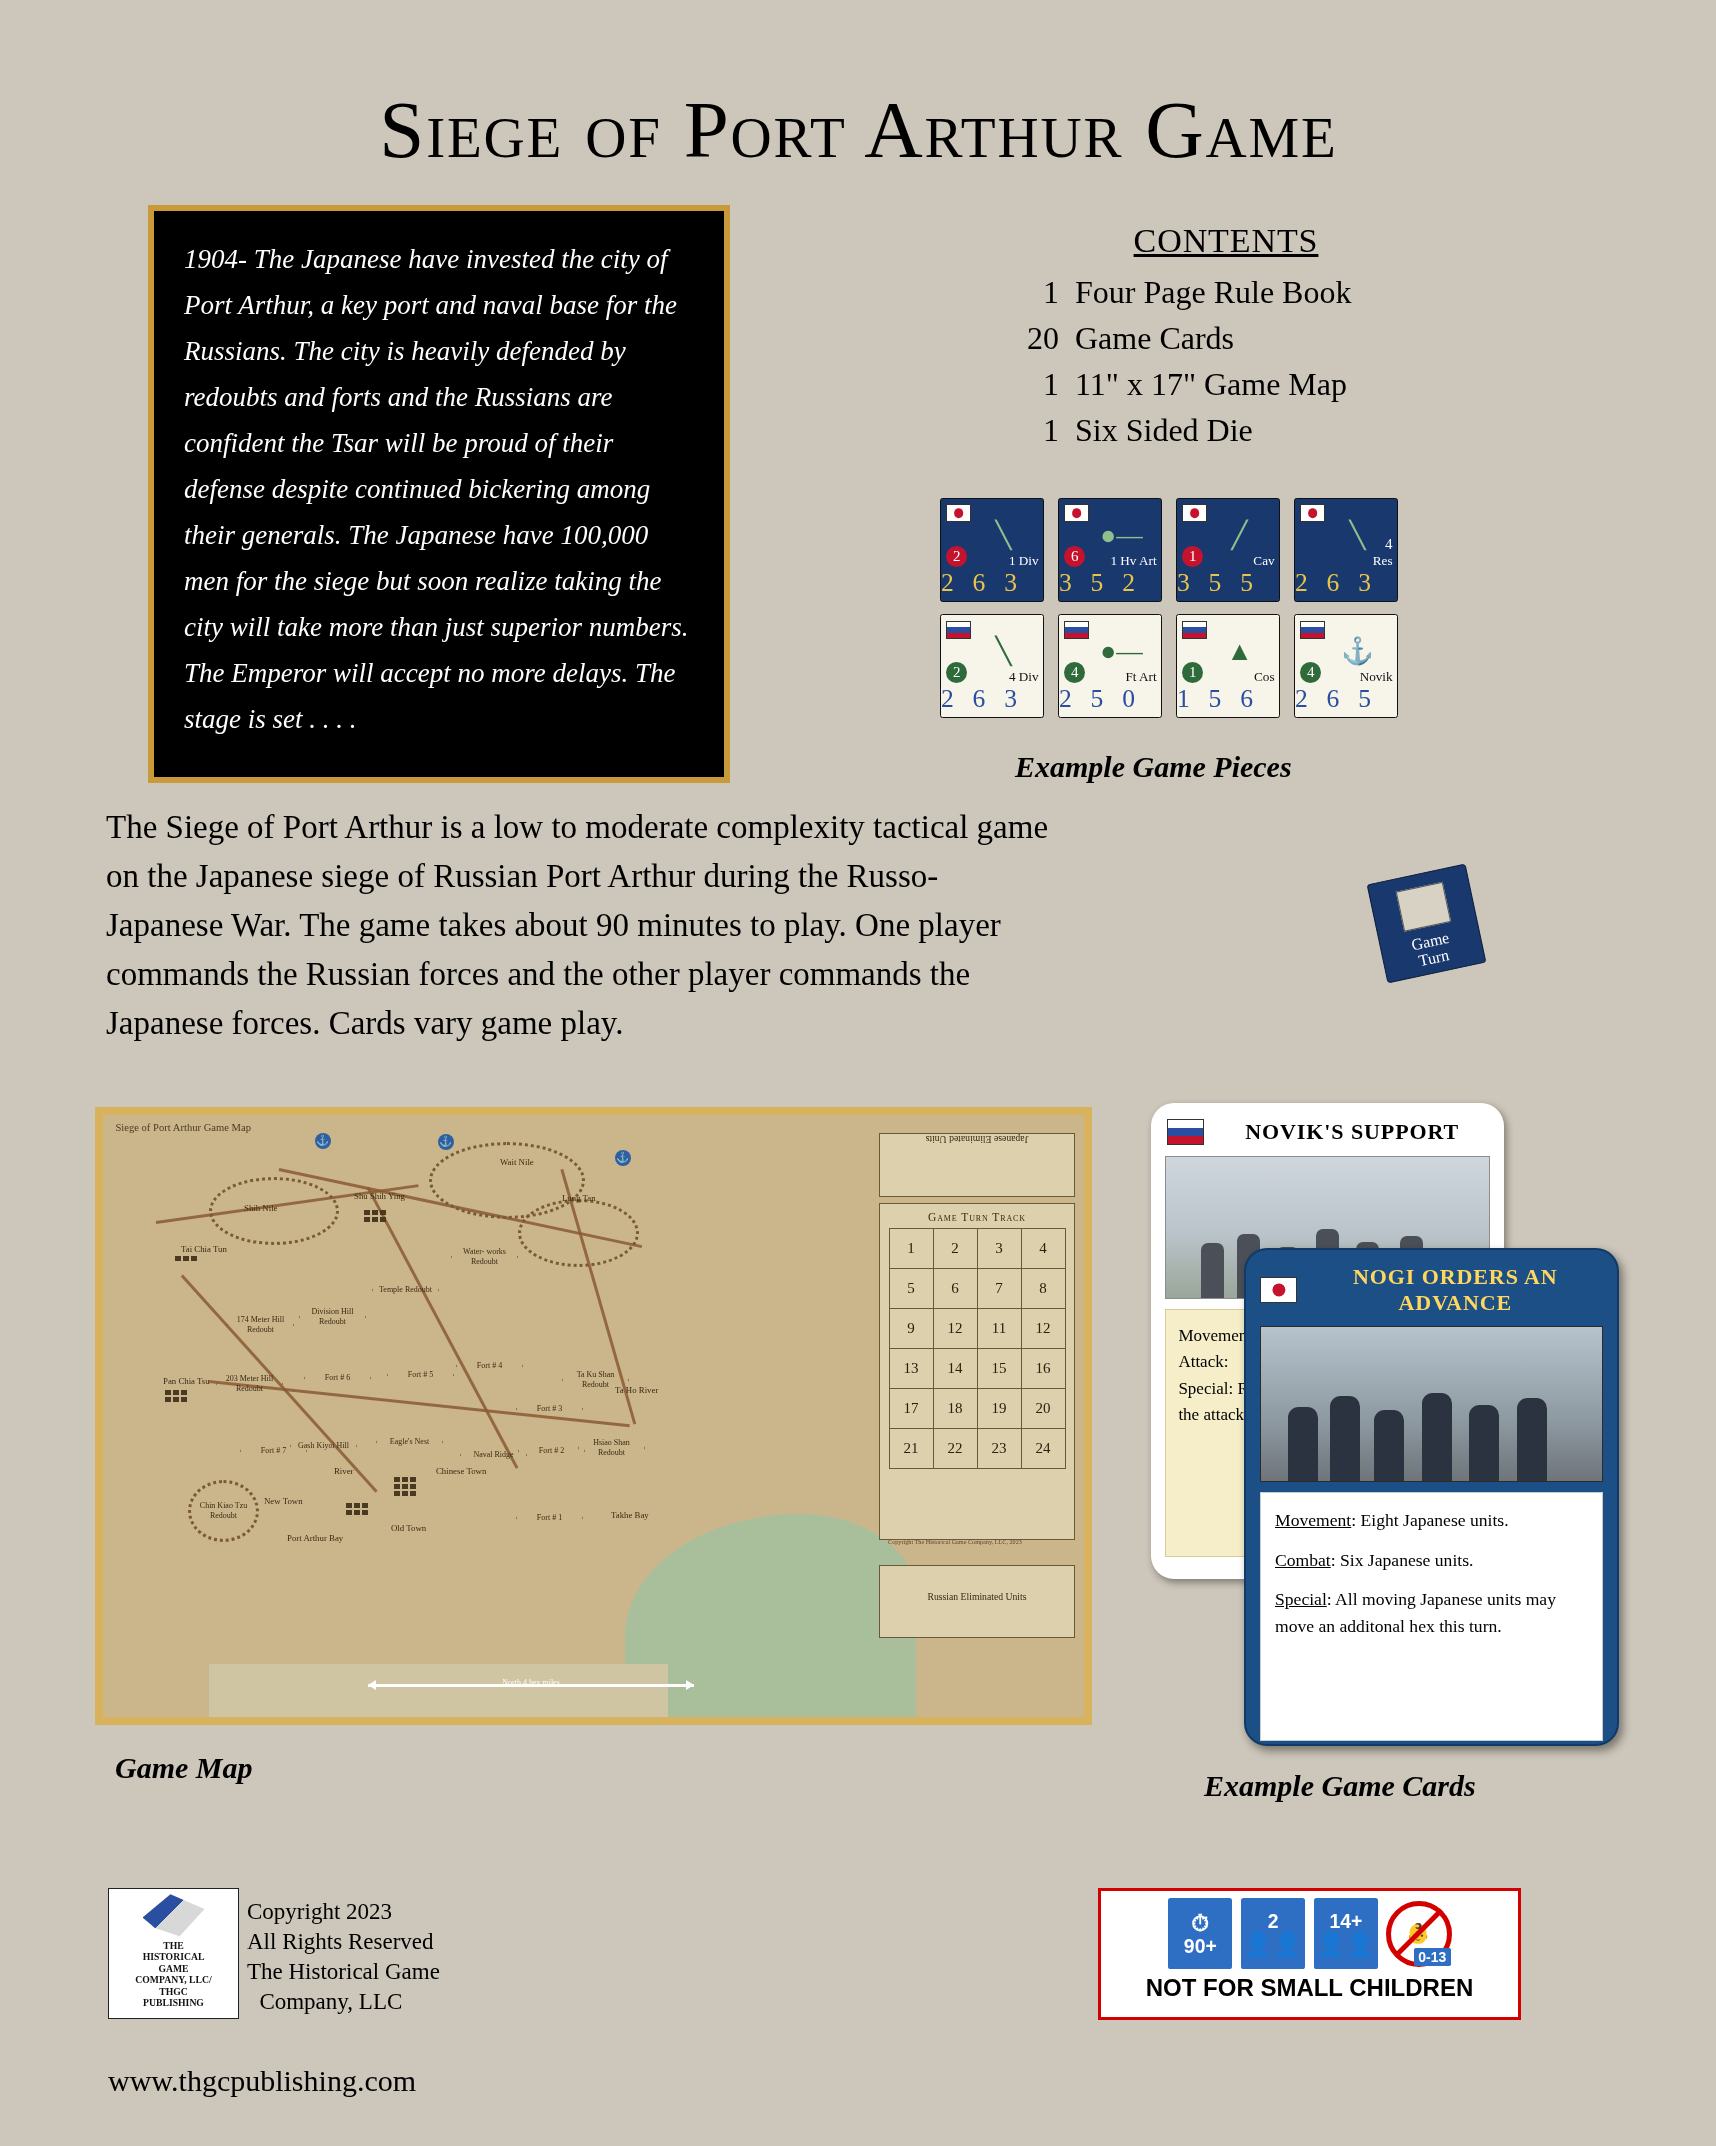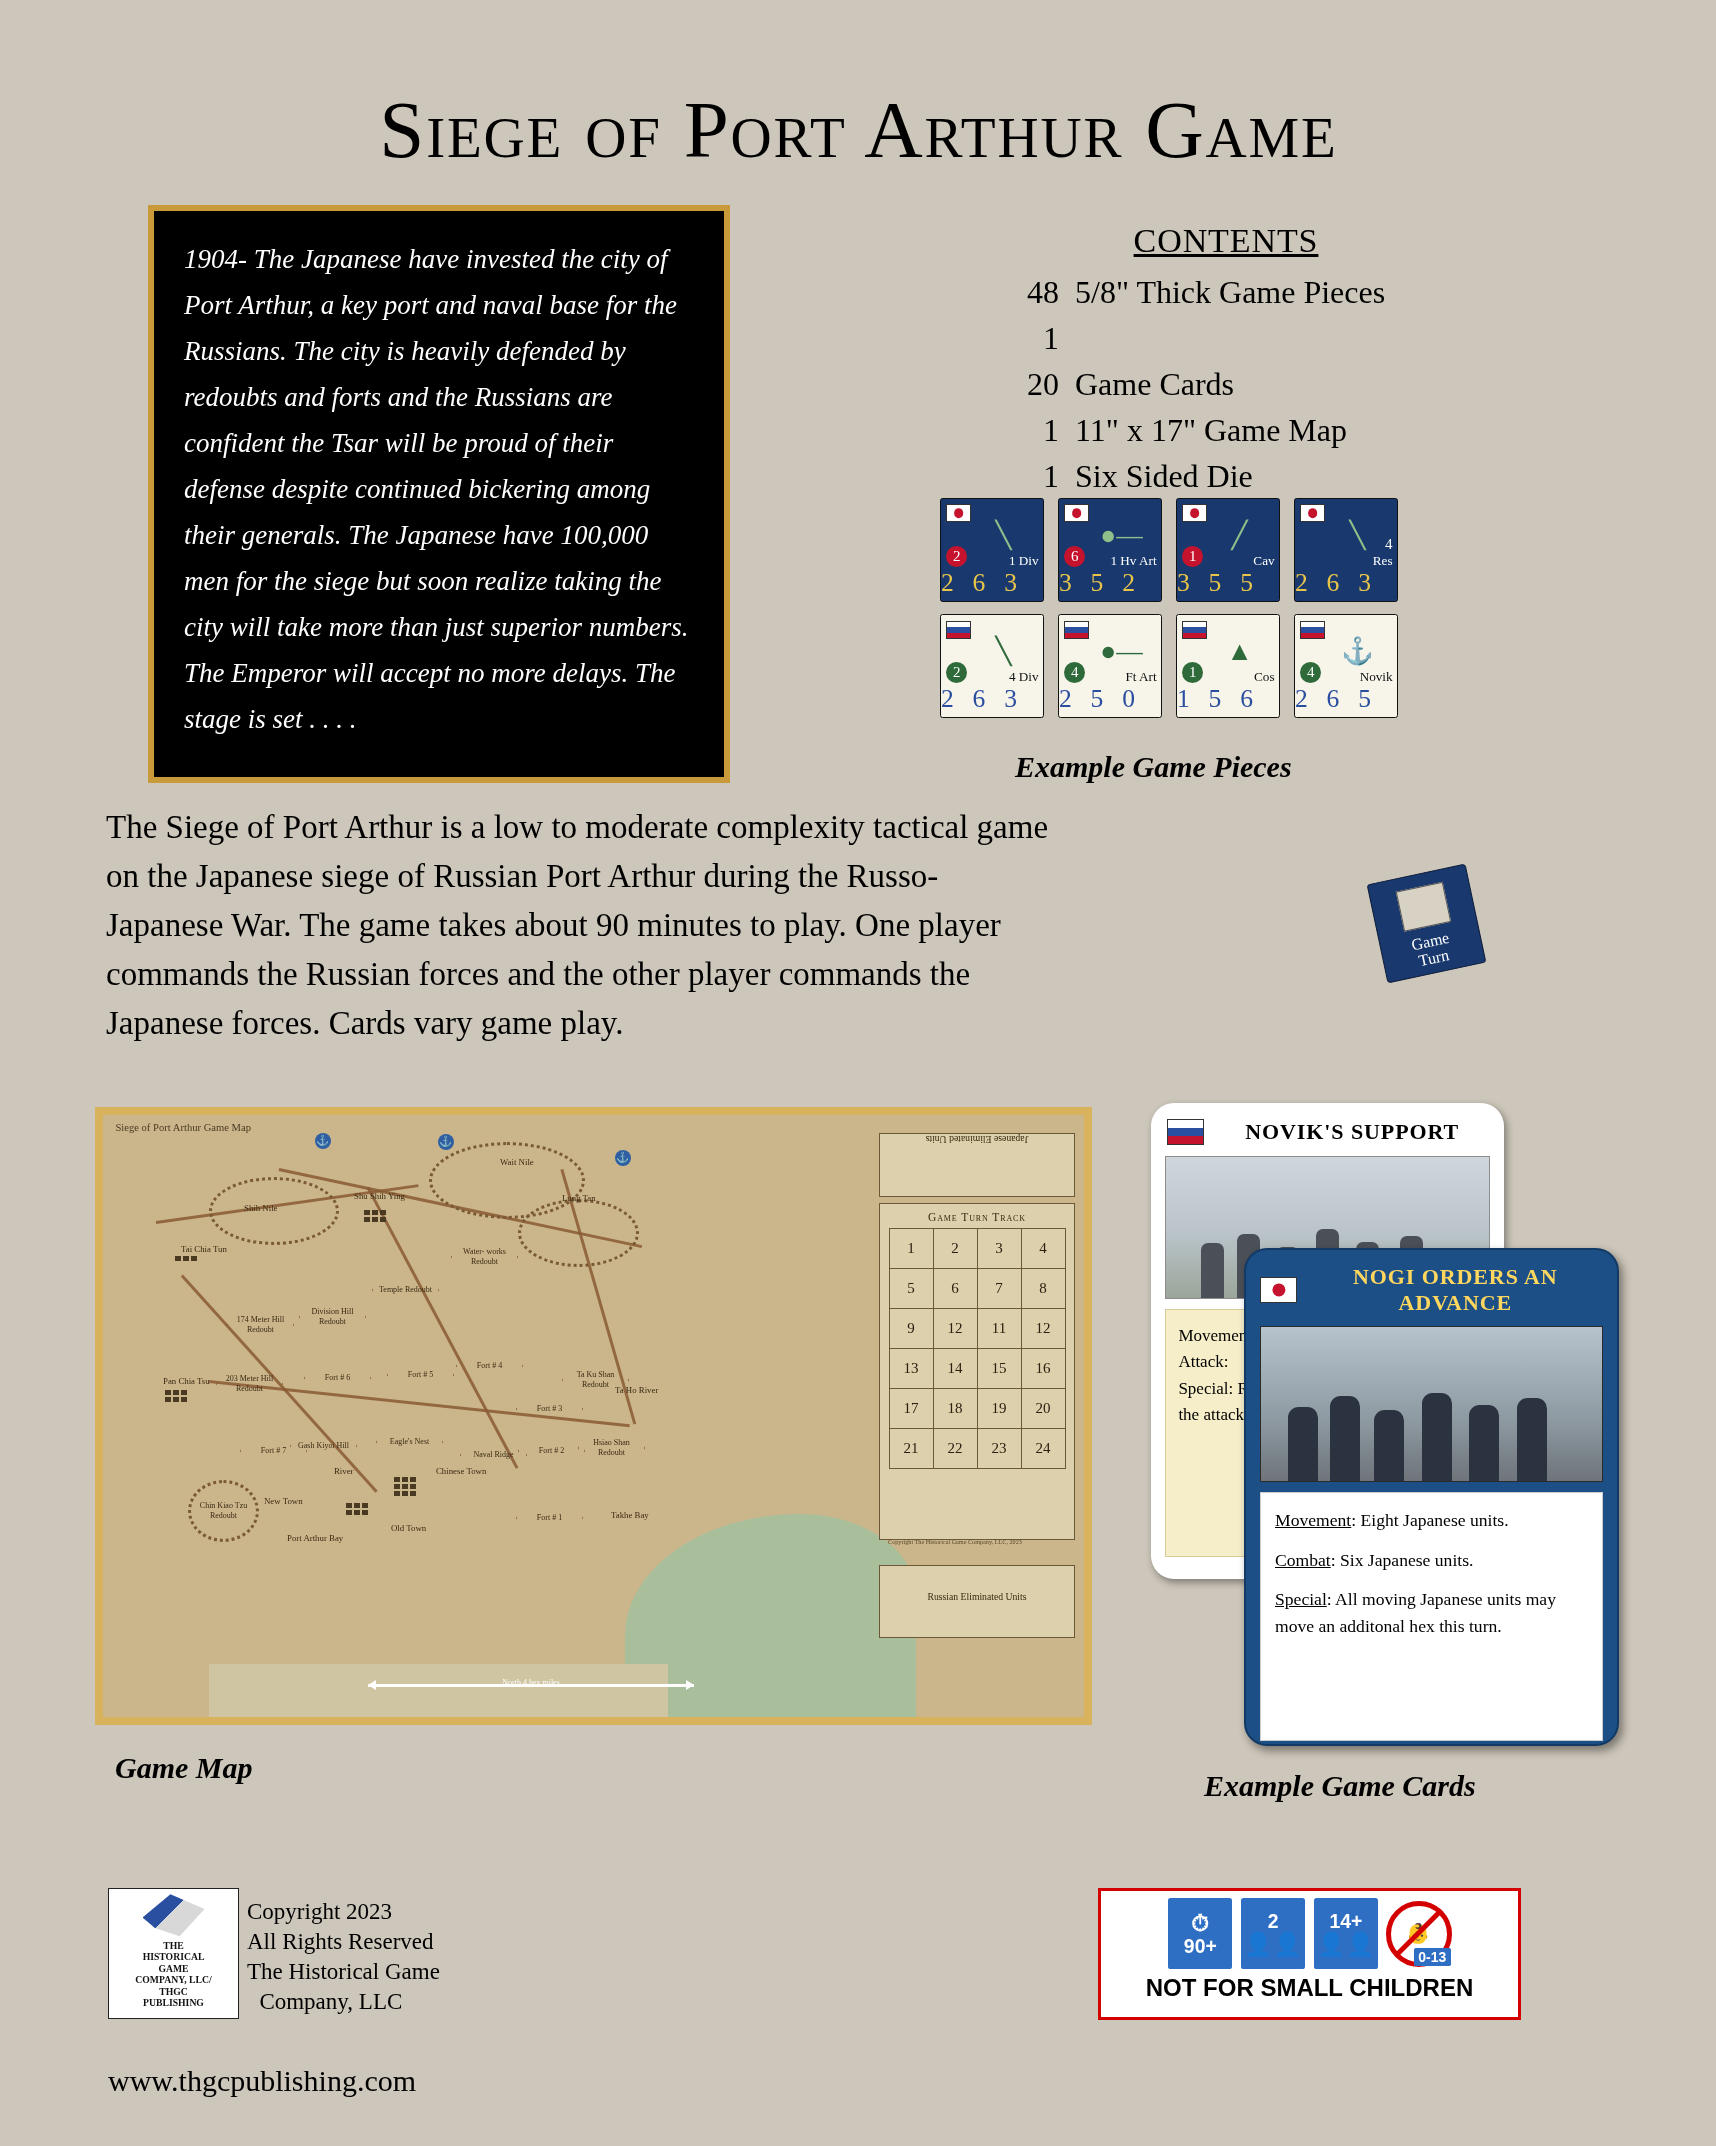--- a/index.html
+++ b/index.html
@@ -413,25 +413,22 @@
 
 <div class="title">Siege of Port Arthur Game</div>
 
 <div class="blurb-box">
   <div class="blurb-text">1904- The Japanese have invested the city of Port Arthur, a key port and naval base for the Russians. The city is heavily defended by redoubts and forts and the Russians are confident the Tsar will be proud of their defense despite continued bickering among their generals. The Japanese have 100,000 men for the siege but soon realize taking the city will take more than just superior numbers. The Emperor will accept no more delays. The stage is set . . . .</div>
 </div>
 
 <div class="contents-title">CONTENTS</div>
 <div class="contents-list">
   <div class="contents-row">
-    <span class="contents-qty">48</span>
-    <span class="contents-label">5/8" Thick Game Pieces</span>
-  </div>
-  <div class="contents-row">
     <span class="contents-qty">1</span>
+    <span class="contents-label">Four Page Rule Book</span>
   </div>
   <div class="contents-row">
     <span class="contents-qty">20</span>
     <span class="contents-label">Game Cards</span>
   </div>
   <div class="contents-row">
     <span class="contents-qty">1</span>
     <span class="contents-label">11" x 17" Game Map</span>
   </div>
   <div class="contents-row">

